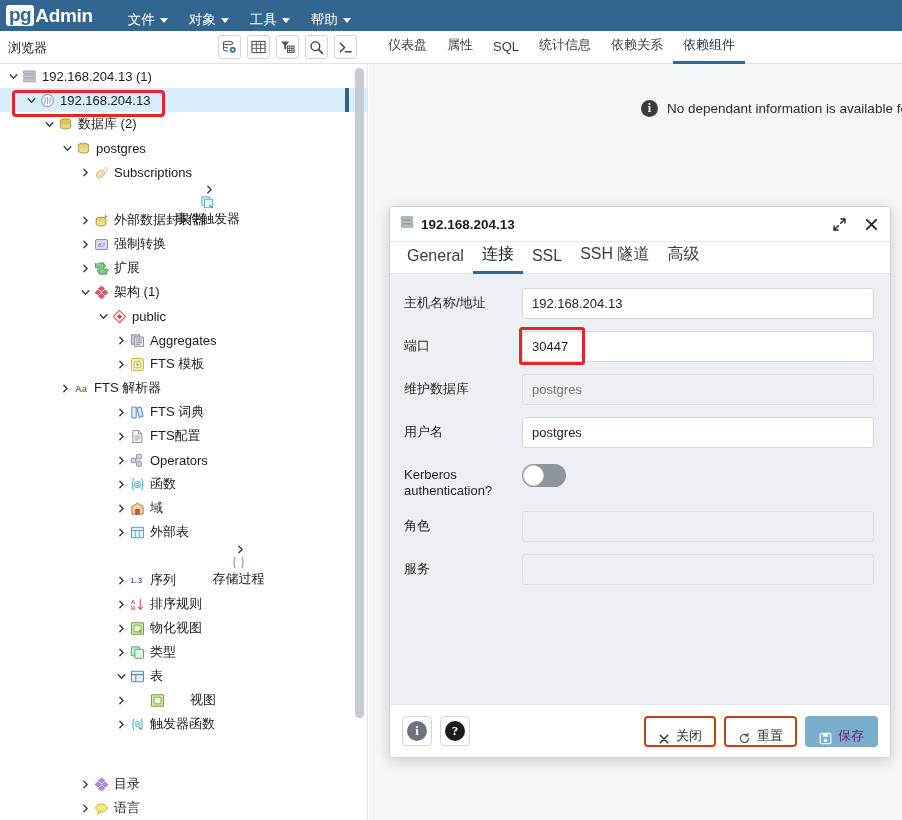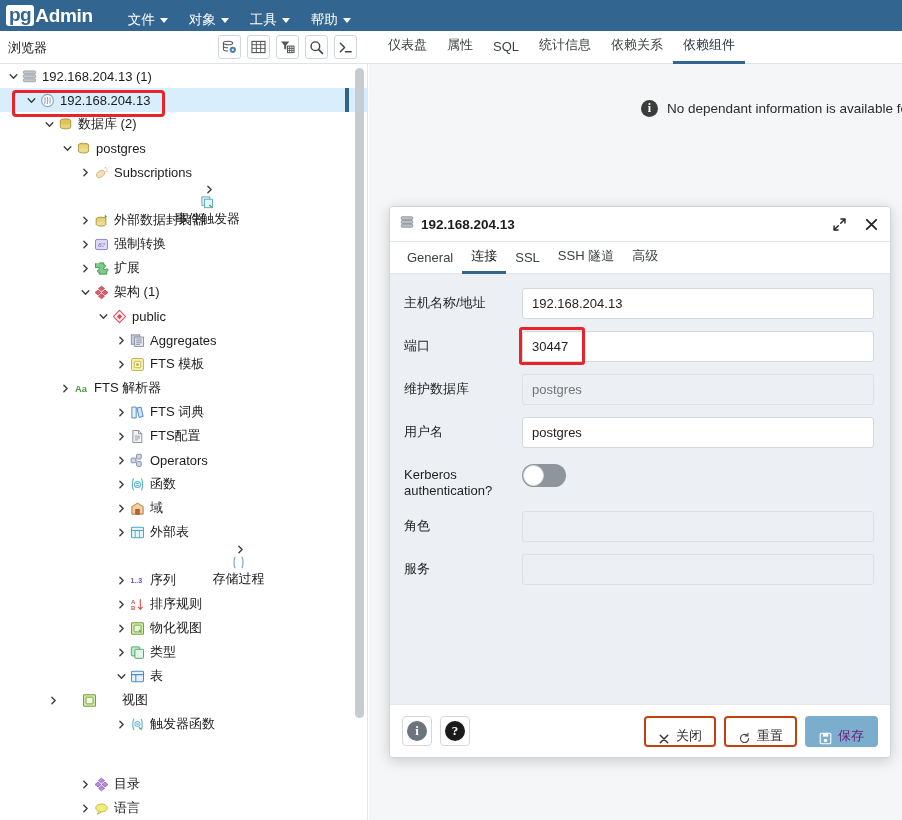--- a/index.html
+++ b/index.html
@@ -190,21 +190,21 @@
     width: 18px; height: 18px; color: #222;
   }
   .dlg-tabs {
     height: 32px; min-height: 32px;
     background: #ffffff;
     border-bottom: 1px solid #e3e6ea;
     display: flex; align-items: flex-end;
     padding-left: 8px;
   }
   .dtab {
-    font-size: 13px; color: #3c4043;
+    font-size: 16px; color: #3c4043;
     padding: 3px 9px 6px 9px;
     border-bottom: 3px solid transparent;
     cursor: pointer; position: relative; top: 1px;
     white-space: nowrap;
   }
   .dtab.active { color: #1b1b1b; border-bottom: 3px solid #326690; }
 
   .dlg-body {
     flex: 1; background: #eceff3;
     padding: 14px 16px 10px 14px;
@@ -748,21 +748,21 @@
             </svg>
           </span>
           <span class="tico">
             <svg width="15" height="15" viewBox="0 0 16 16">
               <rect x="1.6" y="2.4" width="12.8" height="11.2" rx="1" fill="#e4f1fb" stroke="#4d8ec4" stroke-width="1.1"></rect>
               <path d="M1.6 6h12.8M6.2 6v7.6" stroke="#4d8ec4" stroke-width="1.1"></path>
             </svg>
           </span>
           <span class="tlbl">表</span>
         </div>
-        <div class="trow" style="padding-left: 46px; gap: 20px;">
+        <div class="trow" style="padding-left: 114px; gap: 20px;">
           <span class="twist">
             <svg width="11" height="11" viewBox="0 0 16 16">
               <path d="M5.6 3.2L10.4 8l-4.8 4.8" fill="none" stroke="#3a3a3a" stroke-width="2" stroke-linecap="round" stroke-linejoin="round"></path>
             </svg>
           </span>
           <span class="tico">
             <svg width="15" height="15" viewBox="0 0 16 16">
               <rect x="1.6" y="1.8" width="12.8" height="12.4" rx="1" fill="#d6eeb0" stroke="#73a03a" stroke-width="1.1"></rect>
               <rect x="4.2" y="4.4" width="7.6" height="7.2" rx="0.8" fill="#f1fae1" stroke="#73a03a" stroke-width="1"></rect>
             </svg>

